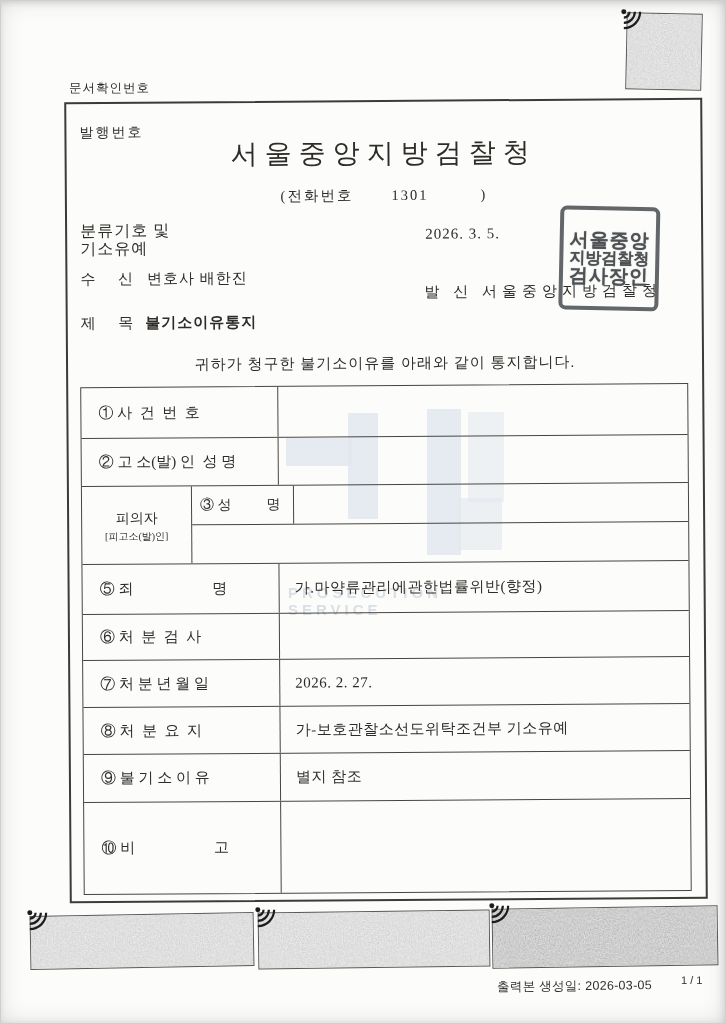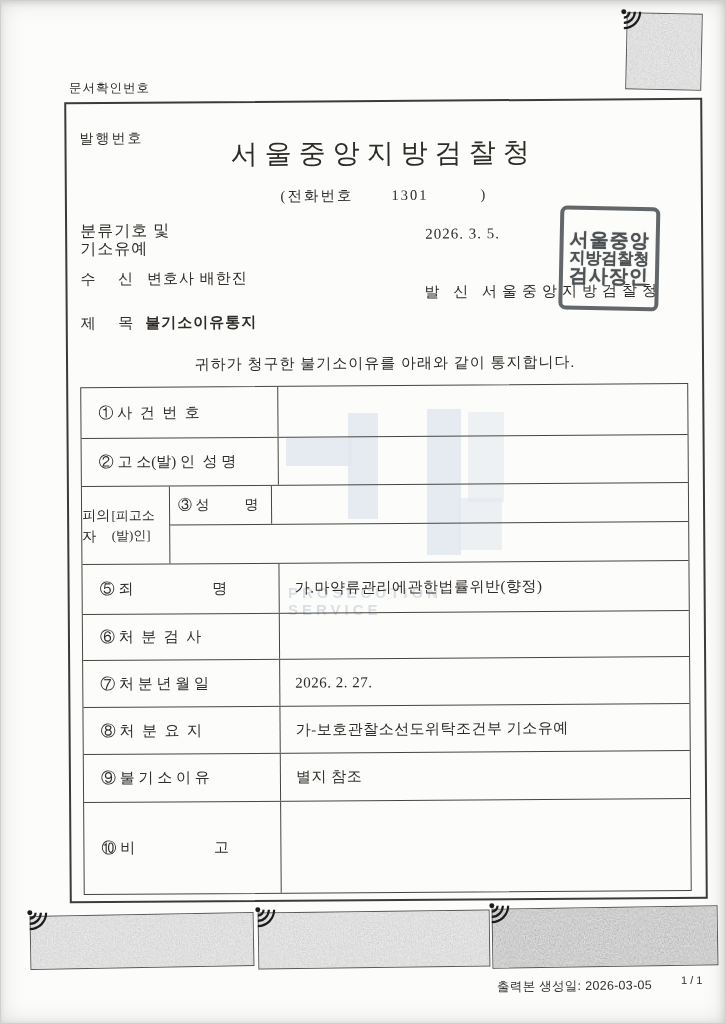--- a/index.html
+++ b/index.html
@@ -17,21 +17,21 @@
   
   .watermark{position:absolute;z-index:1;pointer-events:none;}
   .wm-bar{position:absolute;background:#e2e8ee;opacity:.85;}
   .wm-text{position:absolute;font-family:"Liberation Sans",sans-serif;font-weight:bold;
     font-size:15px;letter-spacing:4px;color:rgba(168,184,200,.42);}
 
   
   .doc-confirm{position:absolute;left:69px;top:80px;font-size:12.5px;letter-spacing:1px;z-index:3;}
   .outer-box{position:absolute;left:67px;top:100px;width:634px;height:797px;
     border:2px solid #3d3b38;z-index:2;transform:rotate(-0.4deg);transform-origin:50% 50%;}
-  .issue-no{position:absolute;left:13px;top:26px;font-size:14px;letter-spacing:2px;}
+  .issue-no{position:absolute;left:13px;top:20px;font-size:14px;letter-spacing:2px;}
   .doc-title{position:absolute;left:0;right:0;top:33px;text-align:center;
     font-size:27px;font-weight:500;letter-spacing:7px;}
   .phone-line{position:absolute;left:0;right:0;top:84px;display:flex;justify-content:center;
     align-items:baseline;font-size:14.5px;letter-spacing:2px;}
   .phone-line .g1{width:38px;} .phone-line .g2{width:52px;}
   .class-label{position:absolute;left:13px;top:118px;font-size:16px;line-height:1.15;letter-spacing:1px;}
   .send-date{position:absolute;left:358px;top:124px;font-size:15px;letter-spacing:1px;}
   .recipient{position:absolute;left:13px;top:166px;font-size:15px;}
   .recipient .val{margin-left:14px;letter-spacing:1px;font-family:Liberation Serif, serif;}
   .sender{position:absolute;left:322px;top:164px;font-size:15px;letter-spacing:5px;white-space:pre;}
@@ -54,23 +54,23 @@
   
   .ntable{position:absolute;left:12px;top:283px;width:608px;height:508px;
     border:1.6px solid #474540;display:flex;flex-direction:column;box-sizing:border-box;}
   .trow{display:flex;box-sizing:border-box;}
   .trow + .trow{border-top:1.6px solid #474540;}
   .tlabel{width:197px;border-right:1.4px solid #474540;display:flex;align-items:center;
     padding-left:17px;font-size:15px;box-sizing:border-box;}
   .tvalue{flex:1;display:flex;align-items:center;padding-left:15px;font-size:15px;letter-spacing:.5px;}
   .h50{height:50px;} .h48{height:48px;} .h46{height:46px;} .h47{height:47px;} .h78{height:78px;}
   .grow{flex:1;}
-  .tgroup{width:88px;border-right:1.4px solid #474540;display:flex;flex-direction:row;
+  .tgroup{width:110px;border-right:1.4px solid #474540;display:flex;flex-direction:column;
     justify-content:center;align-items:center;font-size:14px;line-height:1.5;box-sizing:border-box;}
-  .tgroup .gl2{font-size:13px;}
+  .tgroup .gl2{font-size:10px;}
   .tsub{flex:1;display:flex;flex-direction:column;}
   .tsubrow{display:flex;flex:1;}
   .tsubrow + .tsubrow{border-top:1.4px solid #474540;}
   .tsublabel{width:102px;border-right:1.4px solid #474540;display:flex;align-items:center;
     padding-left:8px;font-size:14px;box-sizing:border-box;}
 
   
   .noise-box{position:absolute;border:1px solid #5a5a56;overflow:hidden;background:#eee;}
   .noise-box svg.fill{display:block;width:100%;height:100%;}
   .arc-icon{position:absolute;width:23px;height:23px;z-index:5;}

